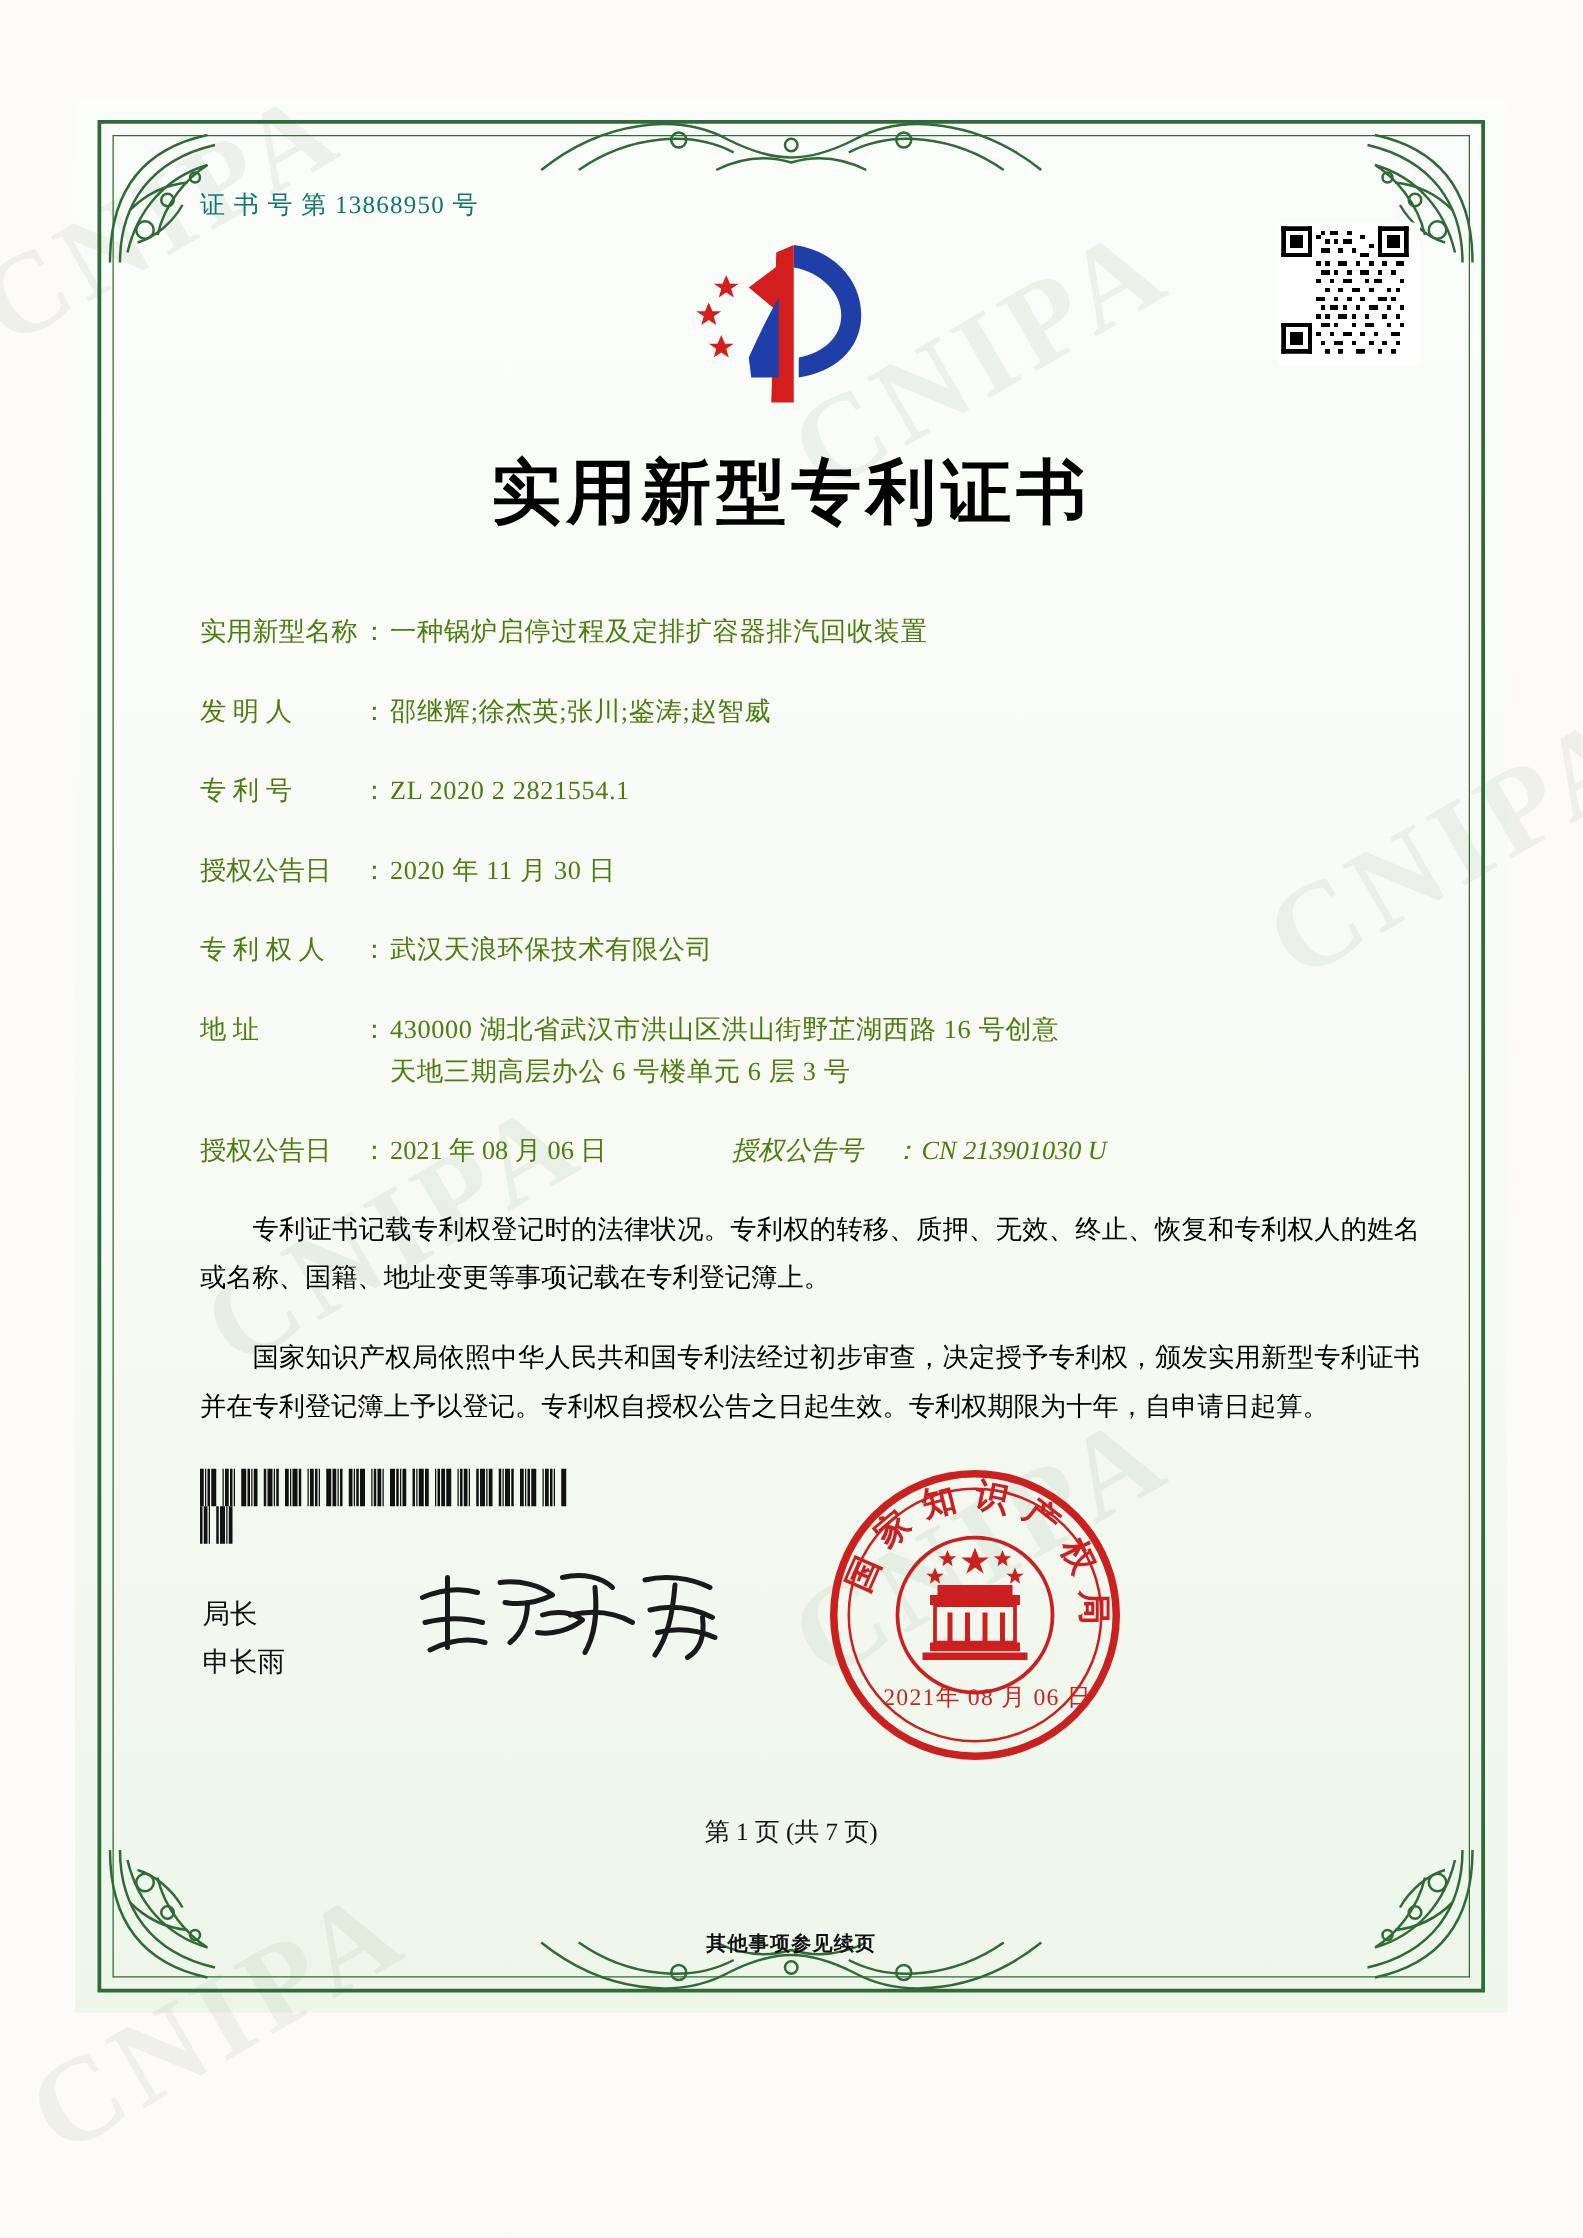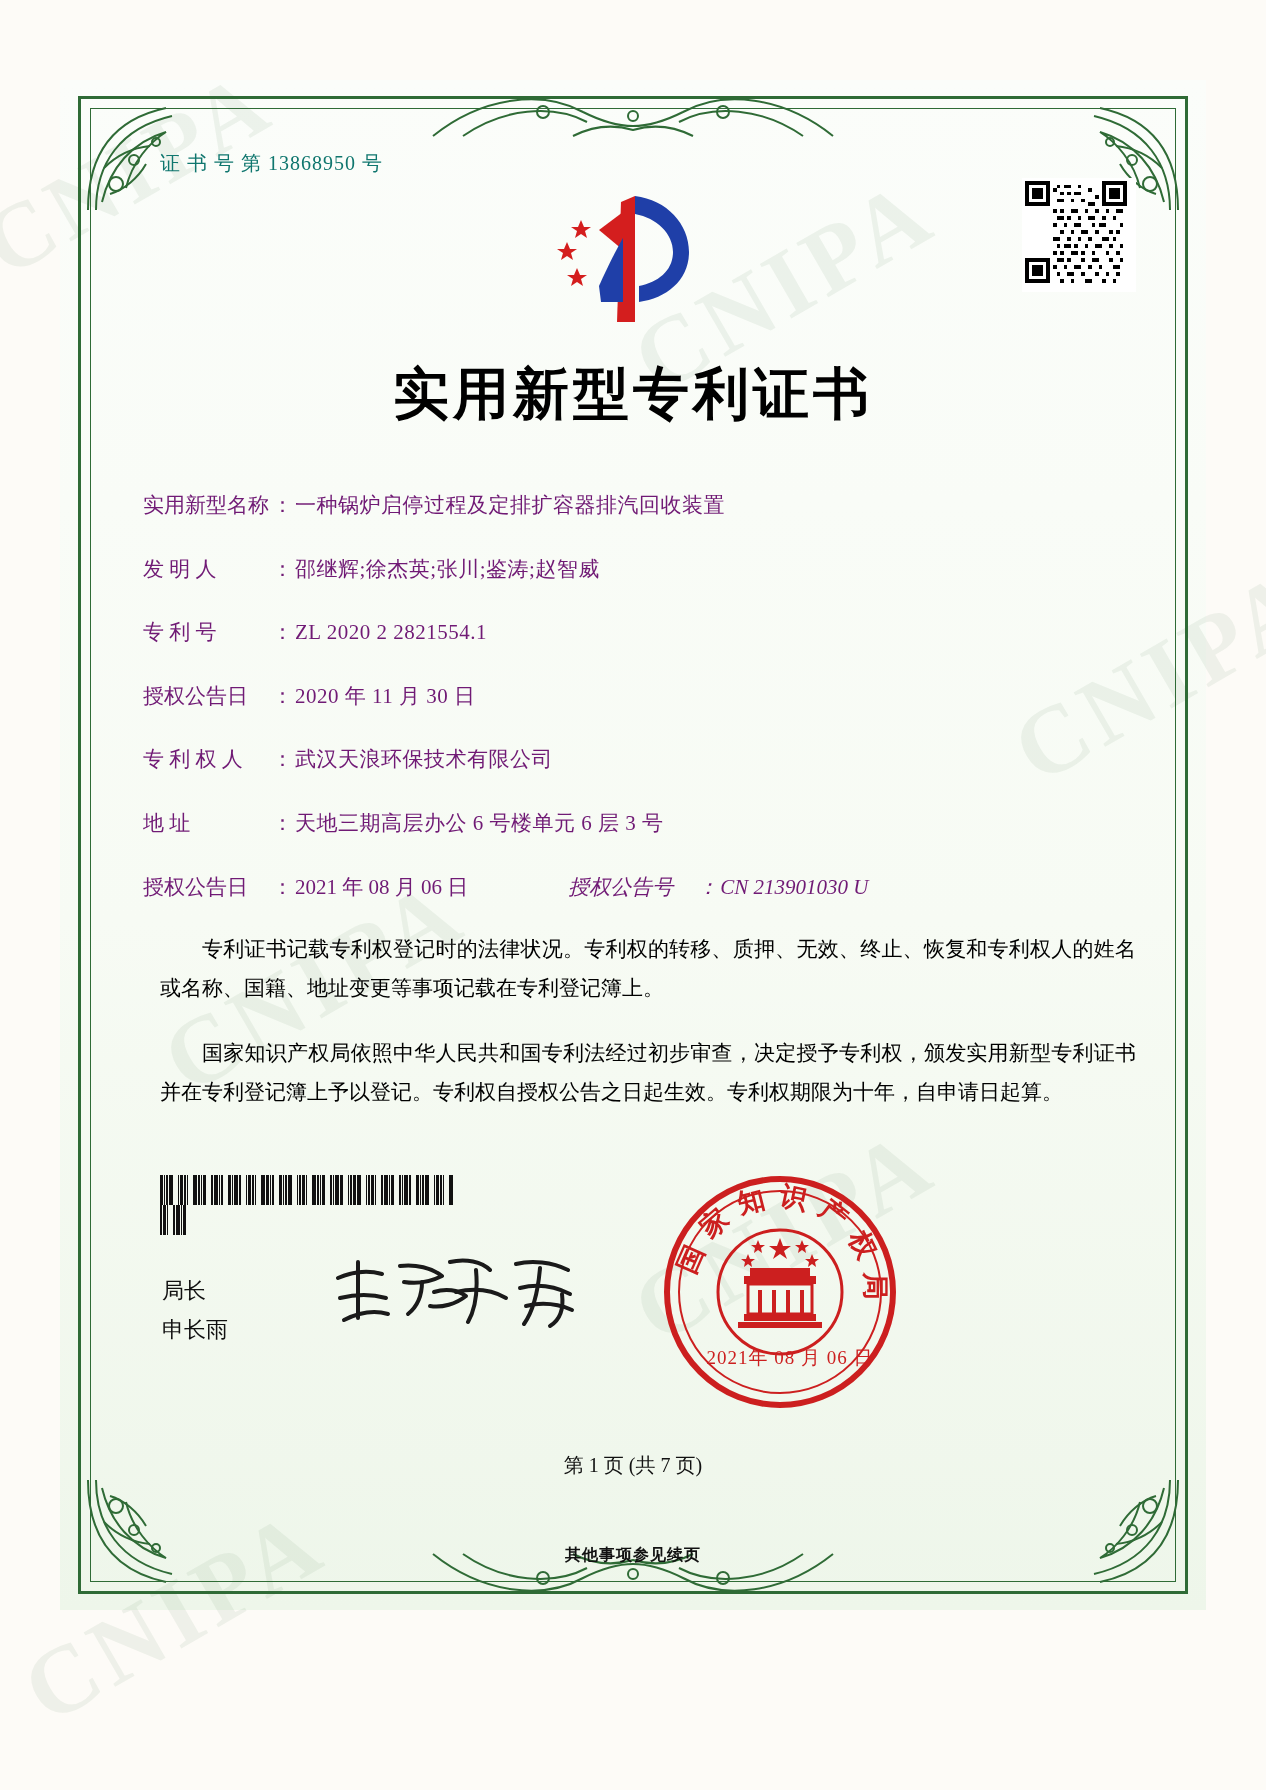--- a/index.html
+++ b/index.html
@@ -111,24 +111,24 @@
     text-align: center;
     font-family: "Liberation Serif", "DejaVu Serif", serif;
     font-weight: bold;
     font-size: 56px;
     letter-spacing: 4px;
     color: #000;
   }
 
   .fields {
     margin-top: 56px;
-    margin-left: 23px;
+    margin-left: 40px;
     margin-right: 10px;
     font-size: 21px;
-    color: #701a75;
+    color: #4d7c0f;
     line-height: 1.6;
   }
   .field-row {
     display: flex;
     margin-bottom: 30px;
     align-items: flex-start;
   }
   .field-label {
     width: 152px;
     flex: none;
@@ -492,20 +492,21 @@
         </div>
         <div class="field-value">武汉天浪环保技术有限公司</div>
       </div>
 
       <div class="field-row">
         <div class="field-label">
           <span>地        址</span>
             <span class="field-colon">：</span>
         </div>
         <div class="field-value">
+          <span>430000 湖北省武汉市洪山区洪山街野芷湖西路 16 号创意</span>
           <span class="line2">天地三期高层办公 6 号楼单元 6 层 3 号</span>
         </div>
       </div>
 
       <div class="row-split">
         <div class="half">
           <div class="half-label">
             <span>授权公告日</span>
               <span class="field-colon">：</span>
           </div>

